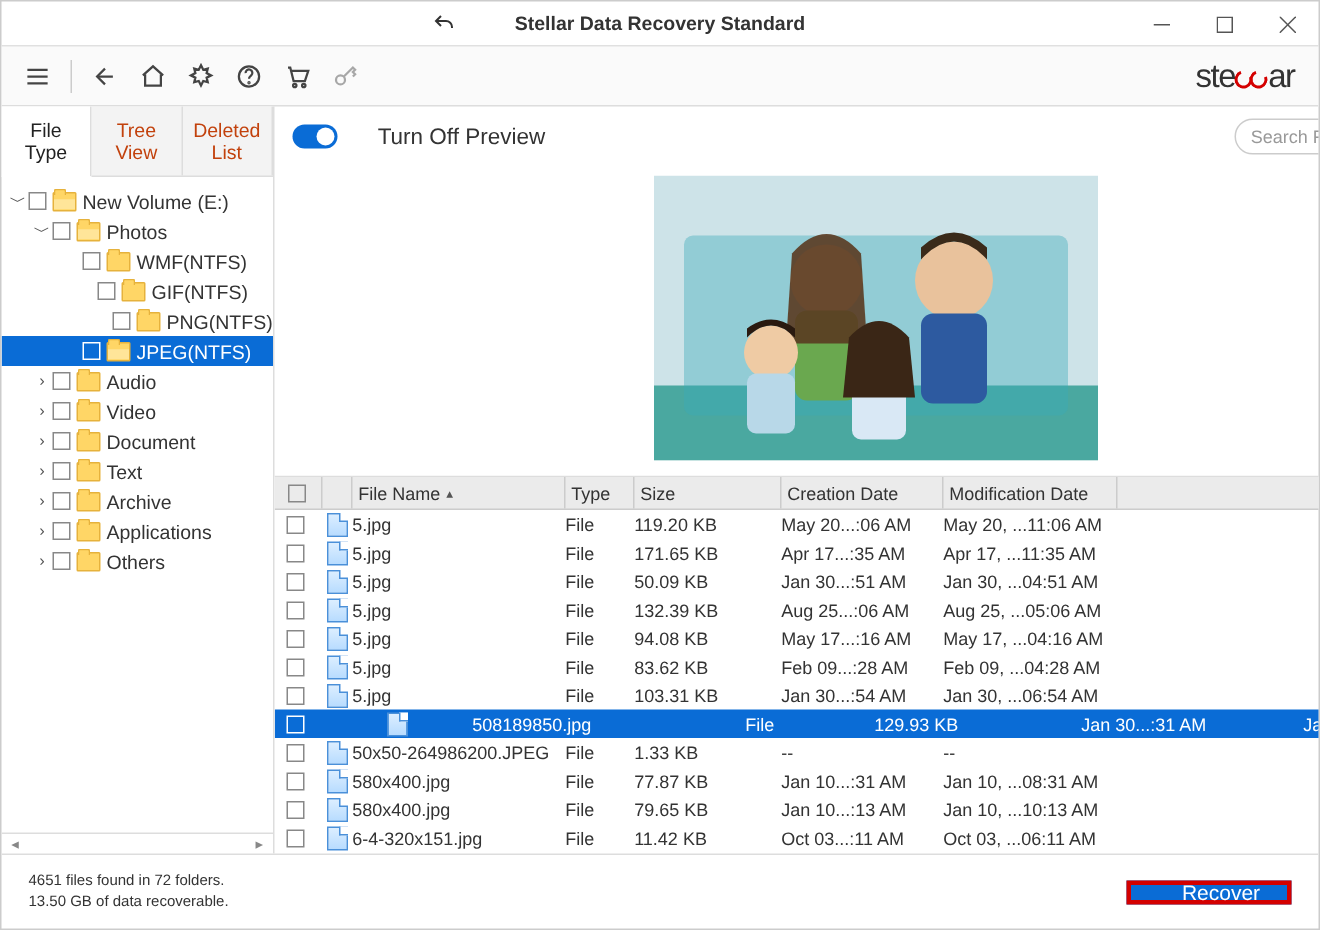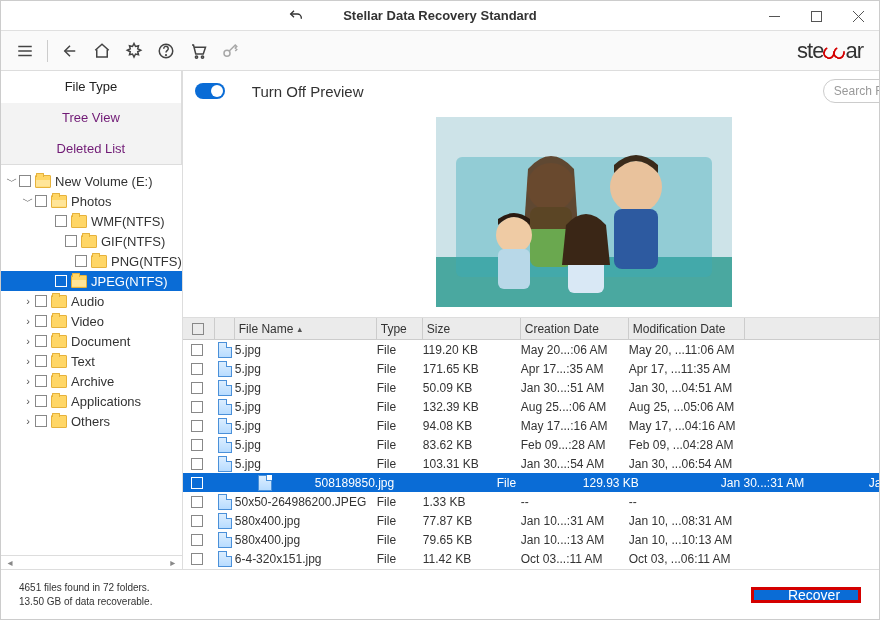--- a/index.html
+++ b/index.html
@@ -9,22 +9,22 @@
   .title-text { font-weight: 600; font-size: 13px; }
   .win-controls { position: absolute; right: 0; top: 0; display: flex; }
   .win-btn { width: 42px; height: 30px; display: flex; align-items: center; justify-content: center; color: #555; }
   .toolbar { height: 40px; display: flex; align-items: center; padding: 0 10px; border-bottom: 1px solid #ddd; background: #fafafa; justify-content: space-between; }
   .toolbar-left { display: flex; align-items: center; gap: 4px; }
   .toolbar-icon { width: 28px; height: 28px; display: flex; align-items: center; justify-content: center; color: #555; border-radius: 3px; }
   .tb-divider { width: 1px; height: 22px; background: #ccc; margin: 0 4px; }
   .logo { font-family: Arial, sans-serif; font-size: 22px; color: #333; letter-spacing: -1px; font-weight: 500; margin-right: 6px; }
   .content { display: flex; height: calc(100% - 30px - 40px - 50px); }
   .sidebar { width: 286px; border-right: 1px solid #ddd; display: flex; flex-direction: column; }
-  .side-tabs { display: flex; border-bottom: 1px solid #ddd; background: #f3f3f3; flex-direction: column; }
-  .side-tab { flex: 1; text-align: center; padding: 8px 4px; font-size: 13px; color: #701a75; border-right: 1px solid #ddd; }
+  .side-tabs { display: flex; border-bottom: 1px solid #ddd; background: #f3f3f3; }
+  .side-tab { flex: 1; text-align: center; padding: 8px 4px; font-size: 13px; color: #c2410c; border-right: 1px solid #ddd; }
   .side-tab.active { background: #fff; color: #222; font-weight: 500; border-bottom: 1px solid #fff; margin-bottom: -1px; }
   .tree { flex: 1; overflow: auto; padding: 6px 0; }
   .tree-row { display: flex; align-items: center; height: 20px; padding-left: 4px; white-space: nowrap; }
   .tree-row.selected { background: #0a6cd6; color: #fff; text-align: center; }
   .tw { display: inline-block; width: 14px; text-align: center; color: #555; font-size: 11px; }
   .cb { width: 12px; height: 12px; border: 1px solid #888; margin-right: 4px; flex-shrink: 0; }
   .folder { width: 16px; height: 13px; background: #ffd666; border: 1px solid #e6b23c; border-radius: 1px; margin-right: 4px; flex-shrink: 0; position: relative; }
   .folder::before { content: ""; position: absolute; top: -3px; left: 0; width: 6px; height: 3px; background: #ffd666; border: 1px solid #e6b23c; border-bottom: none; border-radius: 1px 1px 0 0; }
   .folder.open::after { content: ""; position: absolute; inset: 0; background: #ffe599; clip-path: polygon(0 40%, 100% 40%, 100% 100%, 0 100%); }
   .side-scroll { height: 14px; border-top: 1px solid #ddd; display: flex; align-items: center; padding: 0 2px; }

